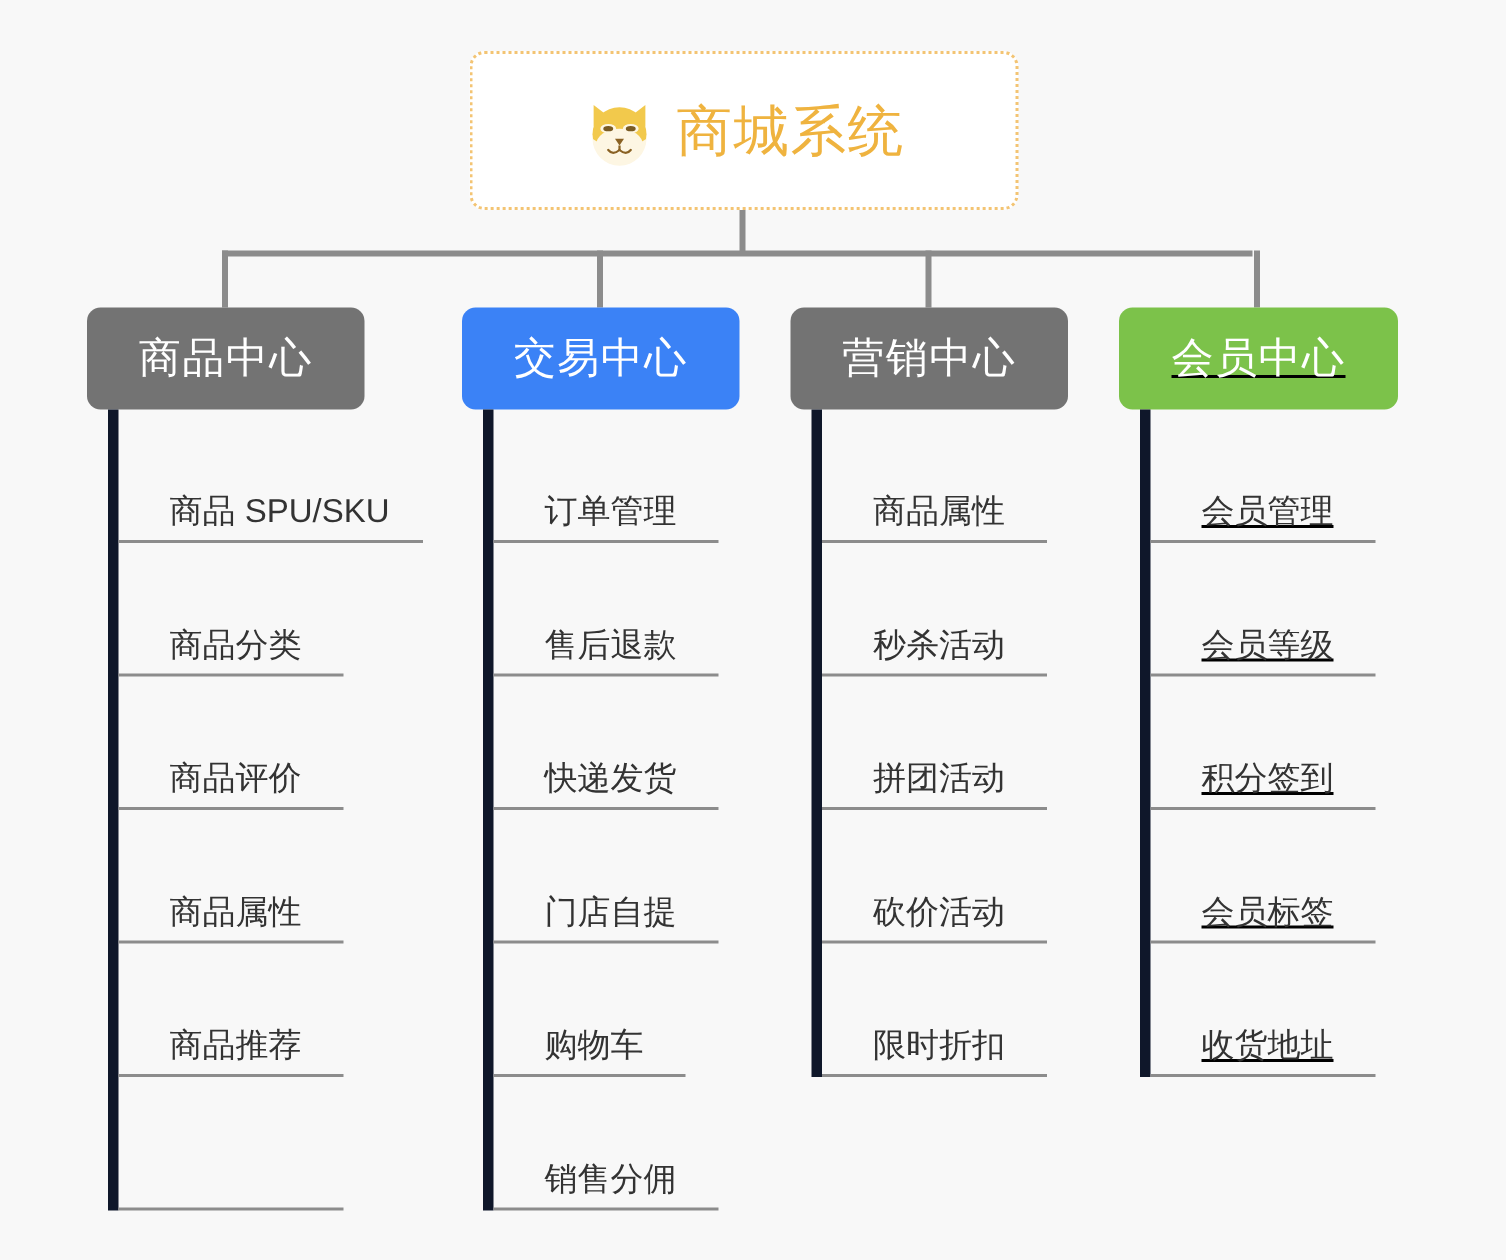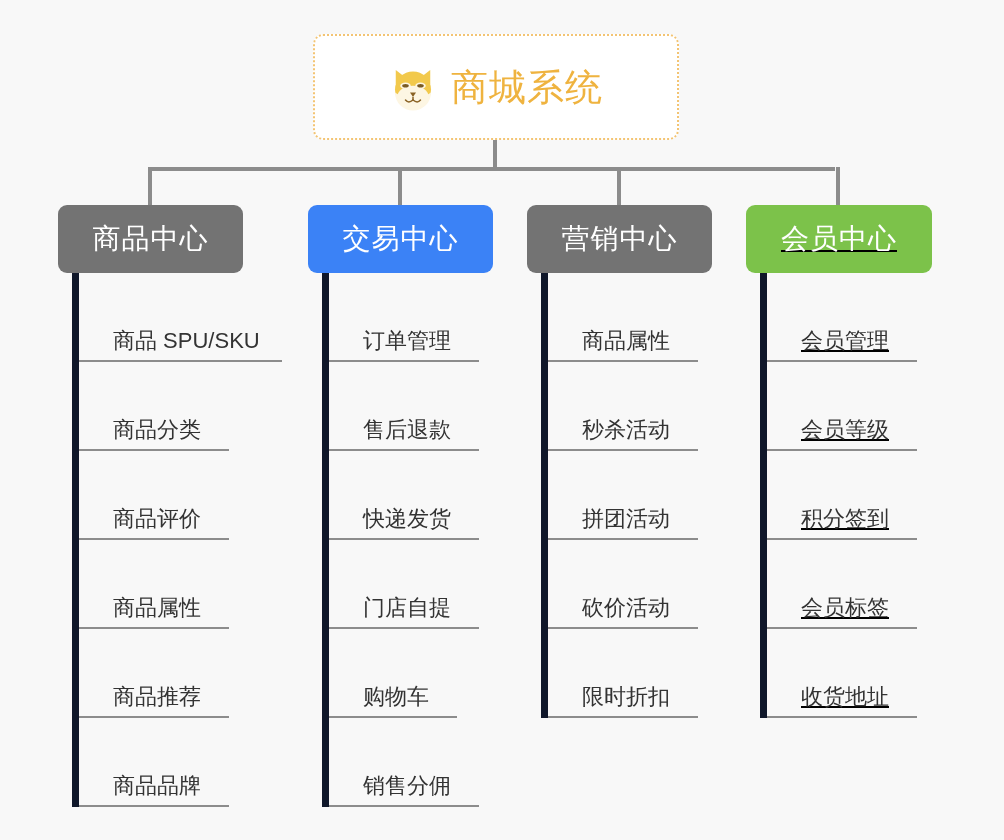--- a/index.html
+++ b/index.html
@@ -171,21 +171,20 @@
           </div>
           <div class="leaf">
             <span class="leaf-text">商品属性</span>
             <span class="leaf-line" style="width: 150px;"></span>
           </div>
           <div class="leaf">
             <span class="leaf-text">商品推荐</span>
             <span class="leaf-line" style="width: 150px;"></span>
           </div>
           <div class="leaf">
-            <span class="leaf-text">商品品牌</span>
             <span class="leaf-line" style="width: 150px;"></span>
           </div>
         </div>
       </div>
       <div class="column" style="left: 308px;">
         <div class="cat-box" style="width: 185px; background: #3b82f6;">交易中心</div>
         <div class="leaf-wrap">
           <div class="leaf">
             <span class="leaf-text">订单管理</span>
             <span class="leaf-line" style="width: 150px;"></span>

